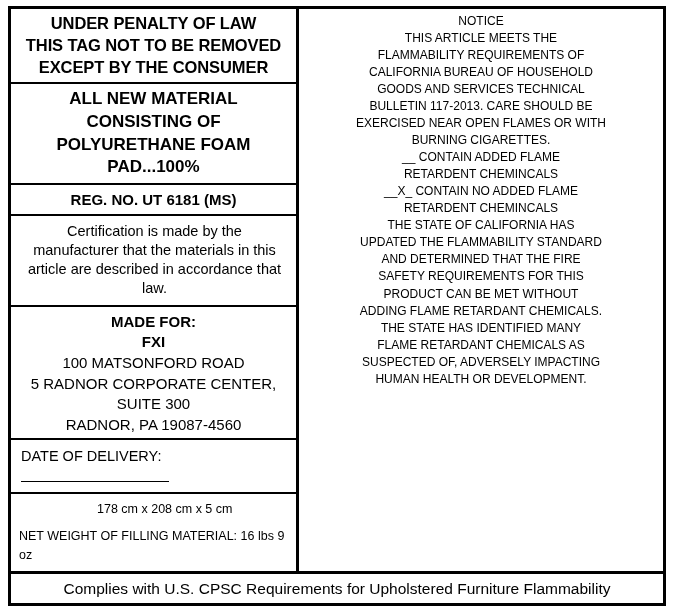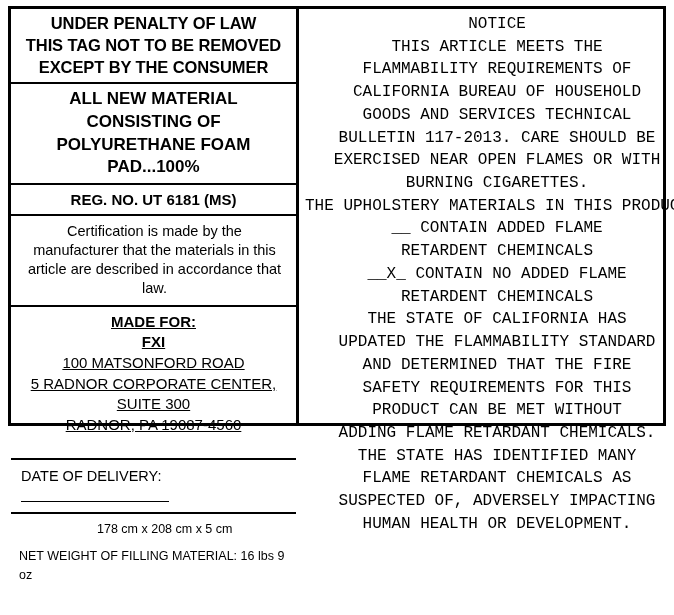--- a/index.html
+++ b/index.html
@@ -16,23 +16,23 @@
     height: 615px;
     box-sizing: border-box;
     position: relative;
     background: #ffffff;
     padding: 6px 8px 6px 8px;
   }
   .outer {
     border: 3px solid #000;
     box-sizing: border-box;
     width: 658px;
-    height: 420px;
+    height: 600px;
     display: flex;
-    flex-direction: row;
+    flex-direction: column;
   }
   .columns {
     display: flex;
     flex: 1 1 auto;
     min-height: 0;
   }
   .col-left {
     width: 288px;
     box-sizing: border-box;
     border-right: 3px solid #000;
@@ -71,45 +71,43 @@
     padding: 5px 6px;
   }
   .t-cert {
     font-size: 14.5px;
     line-height: 1.3;
     padding: 6px 8px 7px 10px;
   }
   .t-madefor {
     font-size: 15px;
     line-height: 1.38;
-    padding: 5px 6px 22px 6px;
-    text-decoration: underline;
+    padding: 5px 6px 2px 6px;
   }
   .t-delivery {
     font-size: 14.5px;
     line-height: 1.3;
     padding: 7px 6px 8px 10px;
     text-align: left;
   }
   .t-specs {
     font-size: 12.5px;
     line-height: 1.55;
     padding: 6px 6px 4px 8px;
     text-align: left;
     flex: 1 1 auto;
   }
   .spec-indent {
     display: block;
     padding-left: 78px;
   }
   .spec-gap { height: 7px; }
   .t-notice {
-    font-size: 16px;
+    font-size: 12px;
     line-height: 1.42;
-    font-family: Liberation Mono, monospace;
   }
   .notice-line { display: block; white-space: pre; }
   .footer {
     border-top: 3px solid #000;
     font-size: 15.5px;
     text-align: center;
     padding: 6px 4px 5px 4px;
     box-sizing: border-box;
   }
   .underline-fill {
@@ -174,21 +172,20 @@
       <div class="col-right t-notice">
         <div>
           <span class="notice-line">NOTICE</span>
           <span class="notice-line">THIS ARTICLE MEETS THE</span>
           <span class="notice-line">FLAMMABILITY REQUIREMENTS OF</span>
           <span class="notice-line">CALIFORNIA BUREAU OF HOUSEHOLD</span>
           <span class="notice-line">GOODS AND SERVICES TECHNICAL</span>
           <span class="notice-line">BULLETIN 117-2013. CARE SHOULD BE</span>
           <span class="notice-line">EXERCISED NEAR OPEN FLAMES OR WITH</span>
           <span class="notice-line">BURNING CIGARETTES.</span>
-          <span class="notice-line">THE UPHOLSTERY MATERIALS IN THIS PRODUCT</span>
           <span class="notice-line">__ CONTAIN ADDED FLAME</span>
           <span class="notice-line">RETARDENT CHEMINCALS</span>
           <span class="notice-line">__X_ CONTAIN NO ADDED FLAME</span>
           <span class="notice-line">RETARDENT CHEMINCALS</span>
           <span class="notice-line">THE STATE OF CALIFORNIA HAS</span>
           <span class="notice-line">UPDATED THE FLAMMABILITY STANDARD</span>
           <span class="notice-line">AND DETERMINED THAT THE FIRE</span>
           <span class="notice-line">SAFETY REQUIREMENTS FOR THIS</span>
           <span class="notice-line">PRODUCT CAN BE MET WITHOUT</span>
           <span class="notice-line">ADDING FLAME RETARDANT CHEMICALS.</span>

